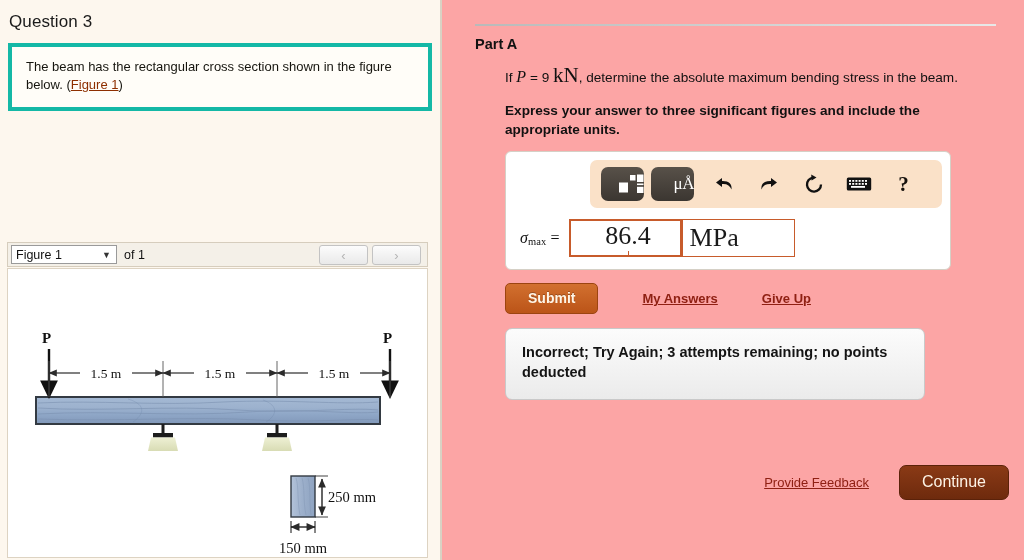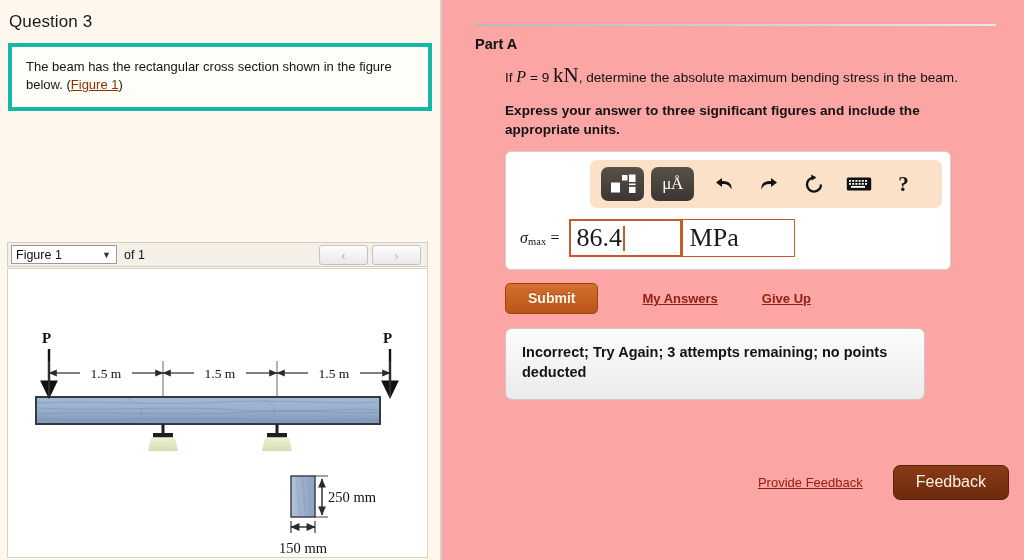--- a/index.html
+++ b/index.html
@@ -138,21 +138,21 @@
     background: #fae1c8;
     border-radius: 7px;
     display: flex; align-items: center;
     padding: 0 11px;
     gap: 0px;
   }
   .tb-dark {
     width: 43px; height: 34px;
     background: linear-gradient(#585149,#3b3631);
     border-radius: 7px;
-    display: flex; align-items: center; justify-content: center;
+    display: flex; align-items: center; justify-content: flex-end;
     margin-right: 7px;
     cursor: pointer;
   }
   .tb-plain {
     width: 45px; height: 34px;
     display: flex; align-items: center; justify-content: center;
     color: #14100c;
     cursor: pointer;
   }
   #tb-units-label {
@@ -179,20 +179,21 @@
     width: 113px; height: 38px;
     border: 2px solid #c75b2b;
     background: #ffffff;
     display: flex; align-items: center;
     padding-left: 6px;
     font-family: "Liberation Serif", serif;
     font-size: 26px;
     color: #1a1a1a;
     cursor: text;
     position: relative;
+    flex-direction: column;
   }
   #value-caret {
     display: inline-block;
     width: 1.5px; height: 25px;
     background: #c75b2b;
     margin-left: 1px;
   }
   #unit-field {
     width: 113px; height: 38px;
     border: 1.5px solid #c75b2b;
@@ -486,16 +487,16 @@
         <div id="submit-button">Submit</div>
         <div class="sublink">My Answers</div>
         <div class="sublink">Give Up</div>
       </div>
 
       <div id="feedback-box">Incorrect; Try Again; 3 attempts remaining; no points deducted</div>
     </div>
 
     <div id="footer-row">
       <div id="provide-feedback">Provide Feedback</div>
-      <div id="continue-button">Feedback</div>
+      <div id="continue-button">Continue</div>
     </div>
   </div>
 </div>
 
 </body></html>

